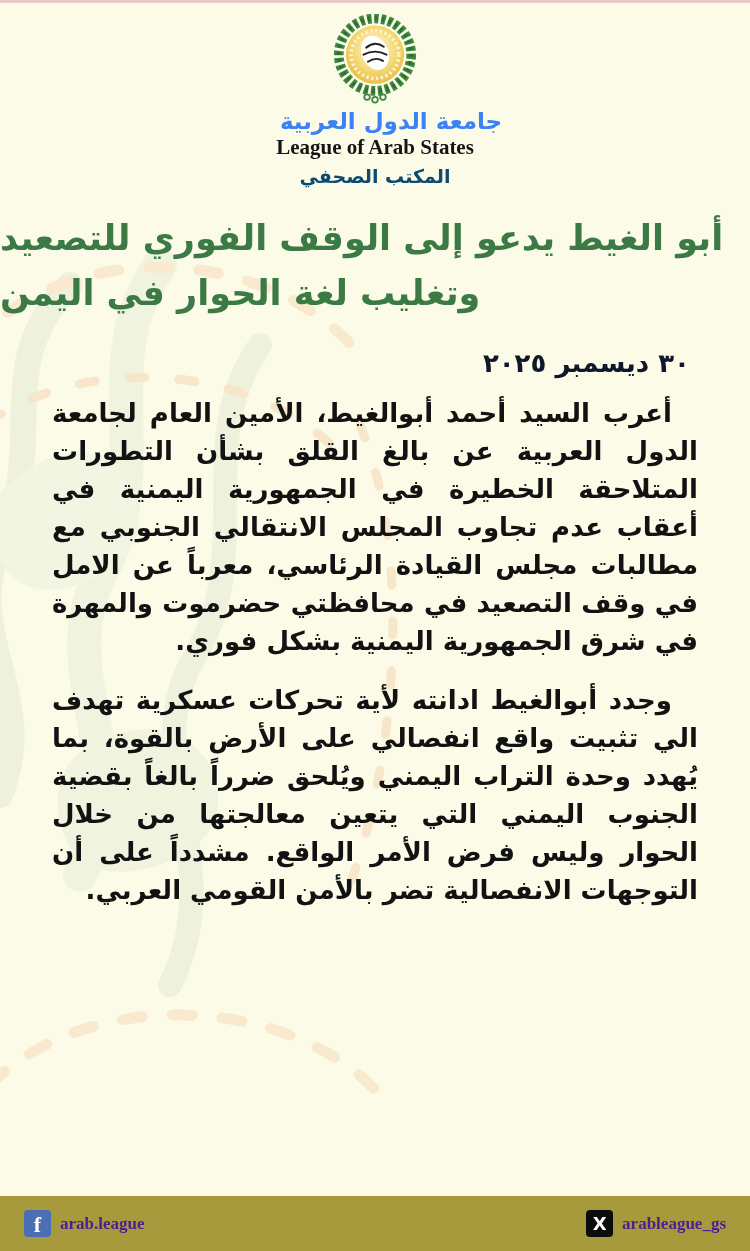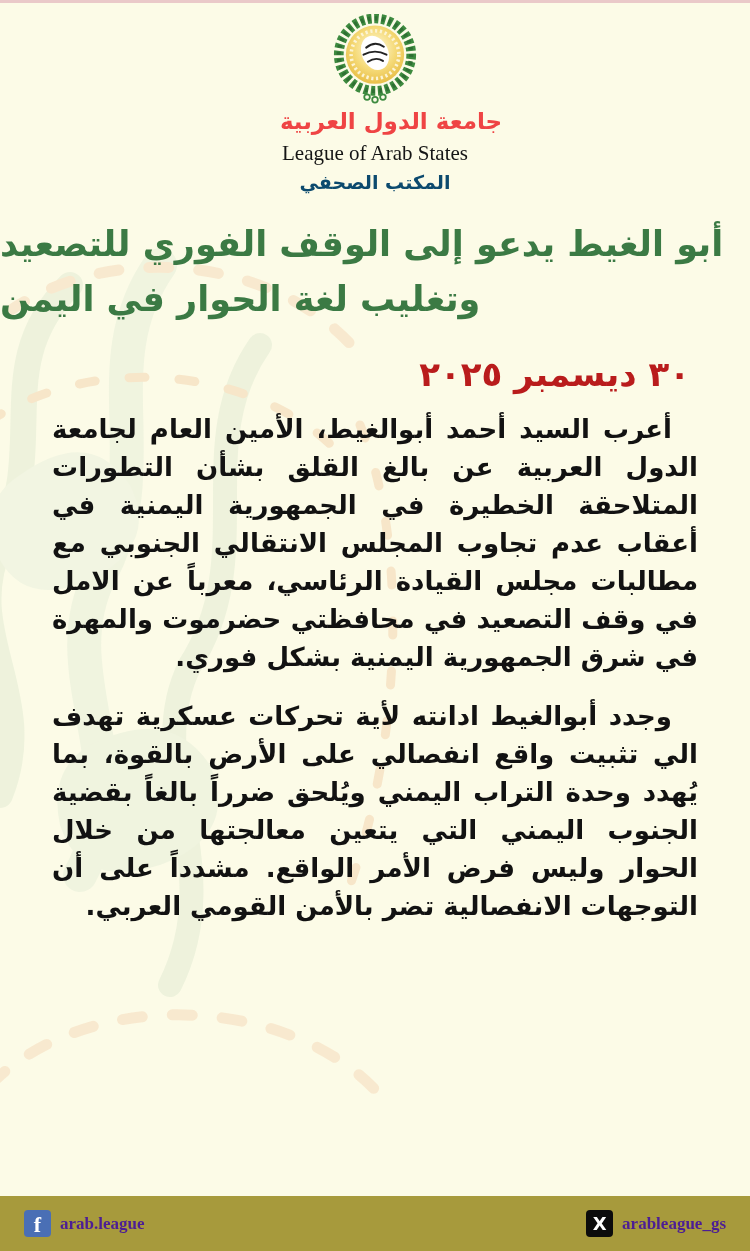--- a/index.html
+++ b/index.html
@@ -12,39 +12,39 @@
     font-family:"DejaVu Sans",sans-serif;
   }
   .top-line{position:absolute;top:0;left:0;width:100%;height:3px;background:#eac9c9;}
 
   
   .watermark{position:absolute;left:-70px;top:225px;width:520px;height:900px;opacity:.55;pointer-events:none;}
 
   
   .header{position:relative;text-align:center;padding-top:14px;direction:rtl;}
   .emblem{display:block;margin:0 auto;}
-  .org-ar{font-size:23px;font-weight:bold;color:#ef4444;margin-top:2px;margin-left:32px;}
-  .org-en{font-size:21px;font-weight:normal;color:#151515;font-family:"Liberation Serif",serif;margin-top:7px;}
+  .org-ar{font-size:23px;font-weight:bold;color:#3b82f6;margin-top:2px;margin-left:32px;}
+  .org-en{font-size:21px;font-weight:bold;color:#151515;font-family:"Liberation Serif",serif;margin-top:1px;}
   .office{font-size:19px;font-weight:bold;color:#0c4a6e;margin-top:5px;}
 
   
   .title{
     position:relative;
     margin-top:24px;
     text-align:left;direction:rtl;
     color:#3b7a44;font-weight:bold;
     font-size:35px;line-height:1.58;
   }
 
   
   .date{
     position:relative;
     margin-top:26px;padding:0 60px;
     direction:rtl;text-align:right;
-    font-size:34px;font-weight:bold;color:#b91c1c;
+    font-size:26px;font-weight:bold;color:#0f172a;
   }
 
   
   .body{position:relative;margin-top:16px;padding:0 52px;direction:rtl;}
   .body p{
     margin:0 0 21px 0;
     font-size:26px;line-height:38px;font-weight:bold;color:#121212;
     text-align:justify;text-indent:26px;
   }
 

